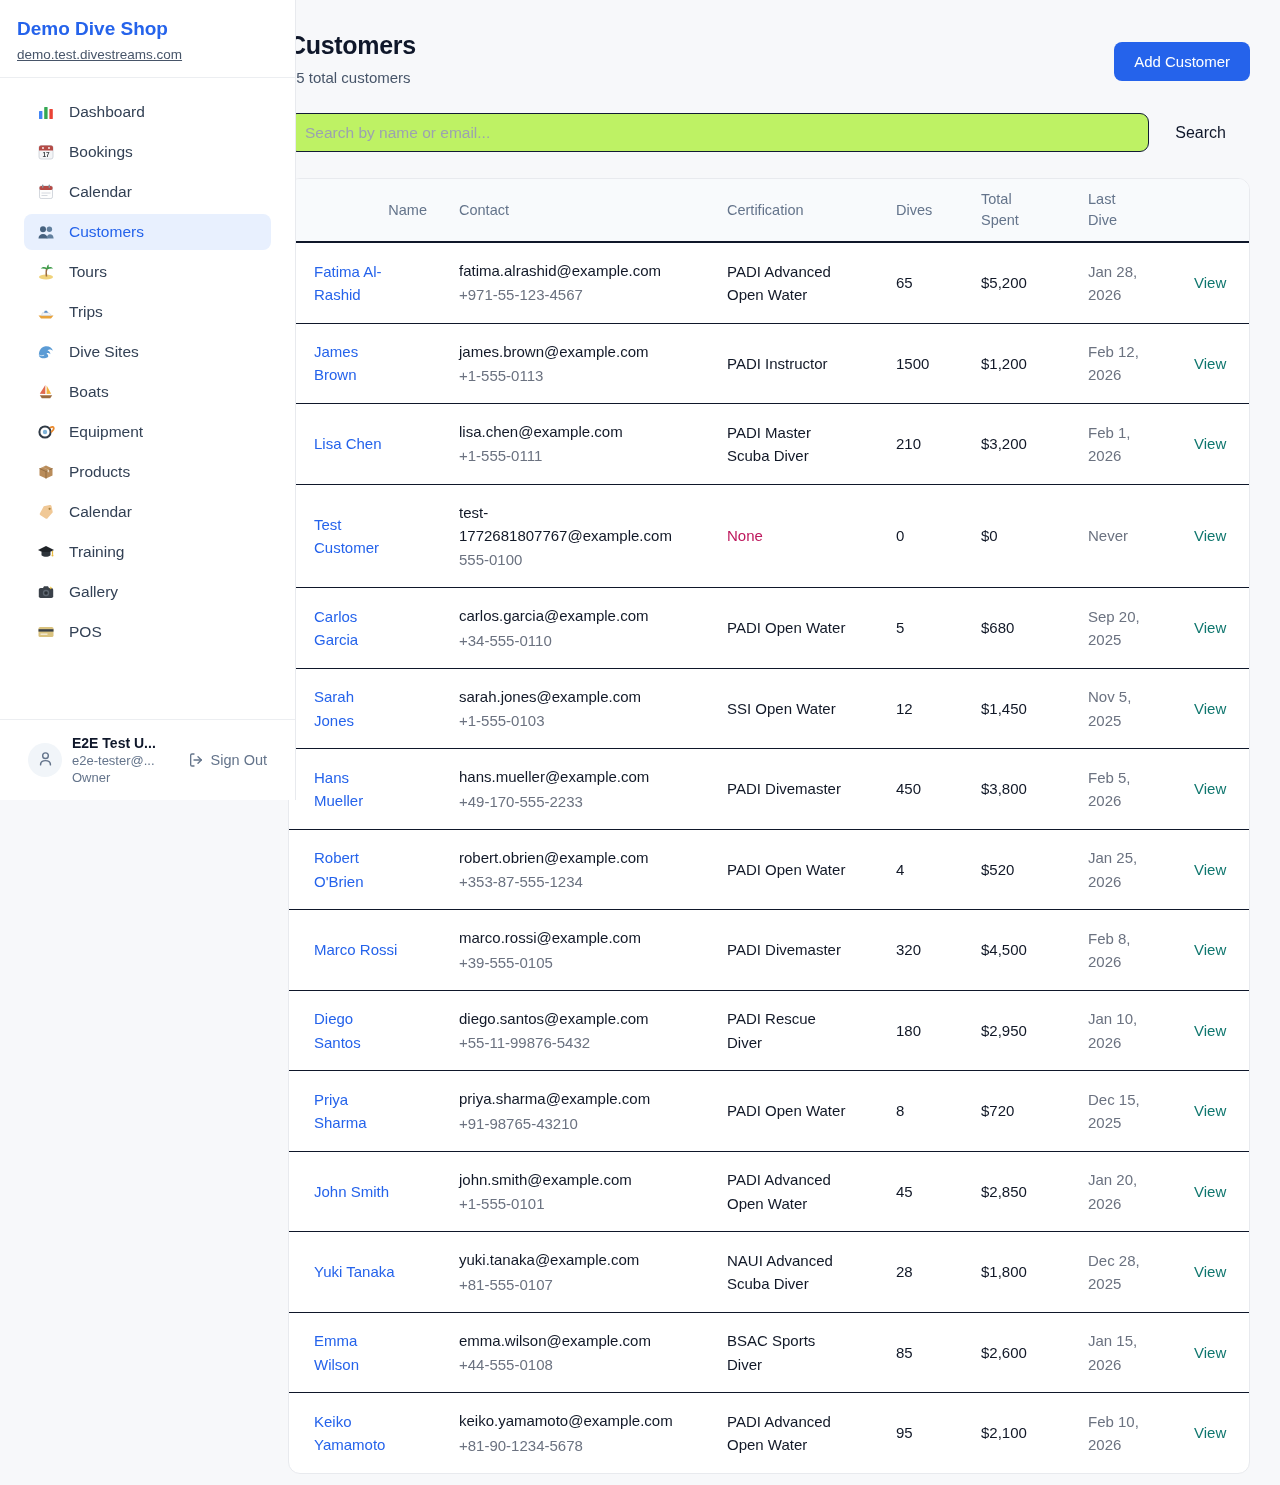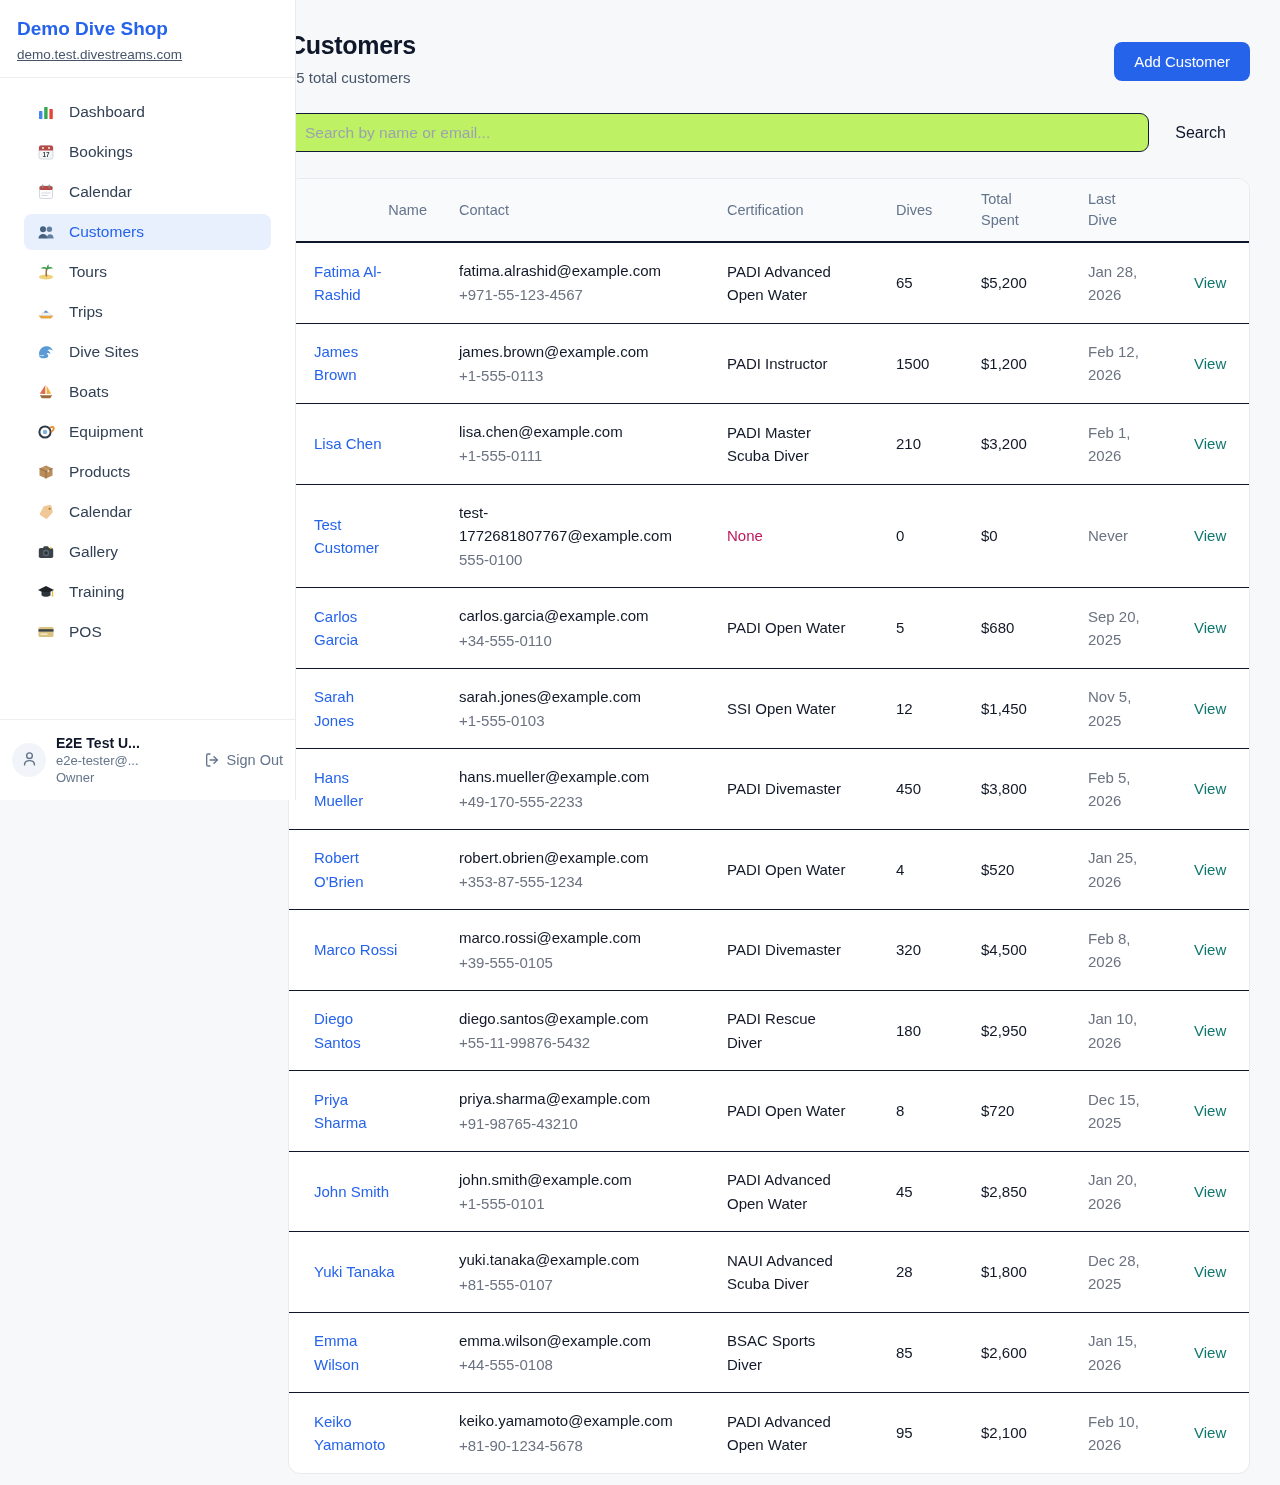--- a/index.html
+++ b/index.html
@@ -30,21 +30,21 @@
     border-radius: 8px;
     font-size: 15.5px; color: #334155;
     cursor: pointer;
   }
   .nav-item.active { background: #e8f0fe; color: #2563eb; }
   .nav-icon { width: 20px; height: 18px; display: inline-flex; align-items: center; justify-content: center; flex-shrink: 0; }
   .nav-icon svg { width: 18px; height: 18px; }
 
   .sidebar-footer {
     border-top: 1px solid #eceef1;
-    padding: 15px 12px;
+    padding: 15px 28px;
     display: flex; align-items: center; gap: 10px;
   }
   .avatar {
     width: 34px; height: 34px; border-radius: 50%;
     background: #f1f5f9; color: #64748b;
     display: flex; align-items: center; justify-content: center;
     flex-shrink: 0;
   }
   .user-info { flex: 1; min-width: 0; }
   .user-name { font-weight: 700; font-size: 14px; color: #0f172a; white-space: nowrap; }
@@ -255,39 +255,39 @@
           <svg viewBox="0 0 18 18">
             <path d="M8 3 h6 a1.6 1.6 0 0 1 1.6 1.6 v6 L9.5 15.2 a1.6 1.6 0 0 1-2.3 0 L3 11 a1.6 1.6 0 0 1 0-2.3 z" transform="rotate(-12 9 9)" fill="#f0c896"></path>
             <circle cx="12.6" cy="5.8" r="1.1" fill="#a9833f"></circle>
           </svg>
         </span>
     <span class="nav-label">Calendar</span>
   </div>
       <div class="nav-item">
     <span class="nav-icon">
           <svg viewBox="0 0 18 18">
+            <path d="M9 3 L17 7 9 11 1 7 z" fill="#1f2328"></path>
+            <path d="M4.5 9 v3.2 c2.8 2 6.2 2 9 0 V9" fill="#2e343b"></path>
+            <path d="M15.5 7.8 v4" stroke="#e8b93d" stroke-width="1.2"></path>
+            <circle cx="15.5" cy="12.4" r="1" fill="#e8b93d"></circle>
+          </svg>
+        </span>
+    <span class="nav-label">Training</span>
+  </div>
+      <div class="nav-item">
+    <span class="nav-icon">
+          <svg viewBox="0 0 18 18">
             <rect x="1.8" y="5" width="14.4" height="10" rx="1.8" fill="#3a4149"></rect>
             <path d="M6 5 l1-1.8 h4 L12 5 z" fill="#3a4149"></path>
             <circle cx="9" cy="10" r="3.2" fill="#5d6670"></circle>
             <circle cx="9" cy="10" r="1.8" fill="#2a3036"></circle>
             <path d="M13.8 3.2 l0.5 1.2 1.2 0.5 -1.2 0.5 -0.5 1.2 -0.5-1.2 -1.2-0.5 1.2-0.5 z" fill="#f2c744"></path>
           </svg>
         </span>
     <span class="nav-label">Gallery</span>
-  </div>
-      <div class="nav-item">
-    <span class="nav-icon">
-          <svg viewBox="0 0 18 18">
-            <path d="M9 3 L17 7 9 11 1 7 z" fill="#1f2328"></path>
-            <path d="M4.5 9 v3.2 c2.8 2 6.2 2 9 0 V9" fill="#2e343b"></path>
-            <path d="M15.5 7.8 v4" stroke="#e8b93d" stroke-width="1.2"></path>
-            <circle cx="15.5" cy="12.4" r="1" fill="#e8b93d"></circle>
-          </svg>
-        </span>
-    <span class="nav-label">Training</span>
   </div>
       <div class="nav-item">
     <span class="nav-icon">
           <svg viewBox="0 0 18 18">
             <rect x="1.5" y="4" width="15" height="10" rx="1.6" fill="#d9c27e"></rect>
             <rect x="1.5" y="6.2" width="15" height="2.4" fill="#3a4149"></rect>
             <rect x="3.5" y="10.5" width="7" height="1.4" fill="#f4ecd6"></rect>
           </svg>
         </span>
     <span class="nav-label">POS</span>

